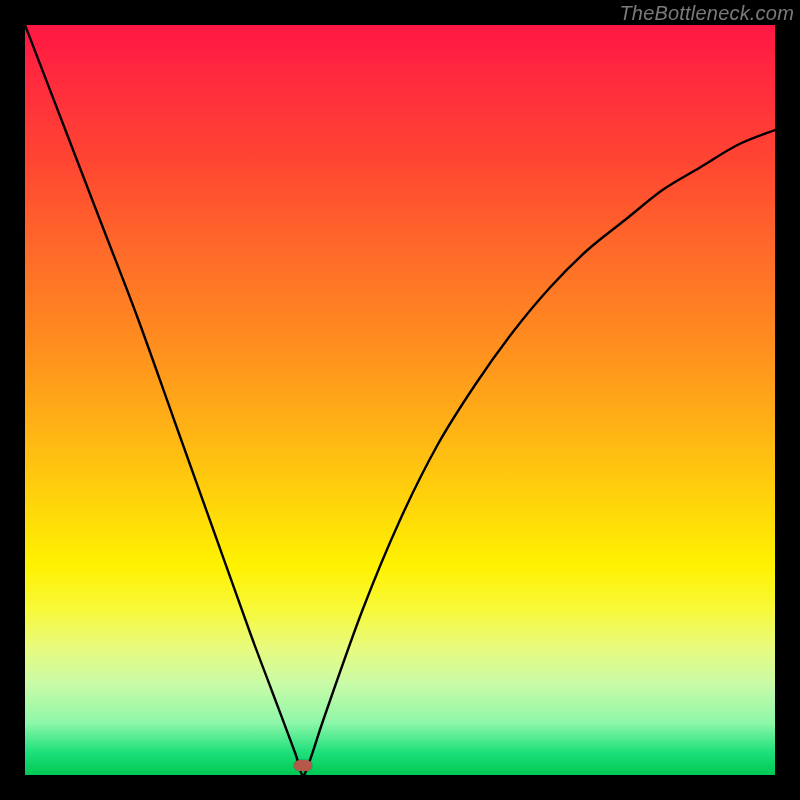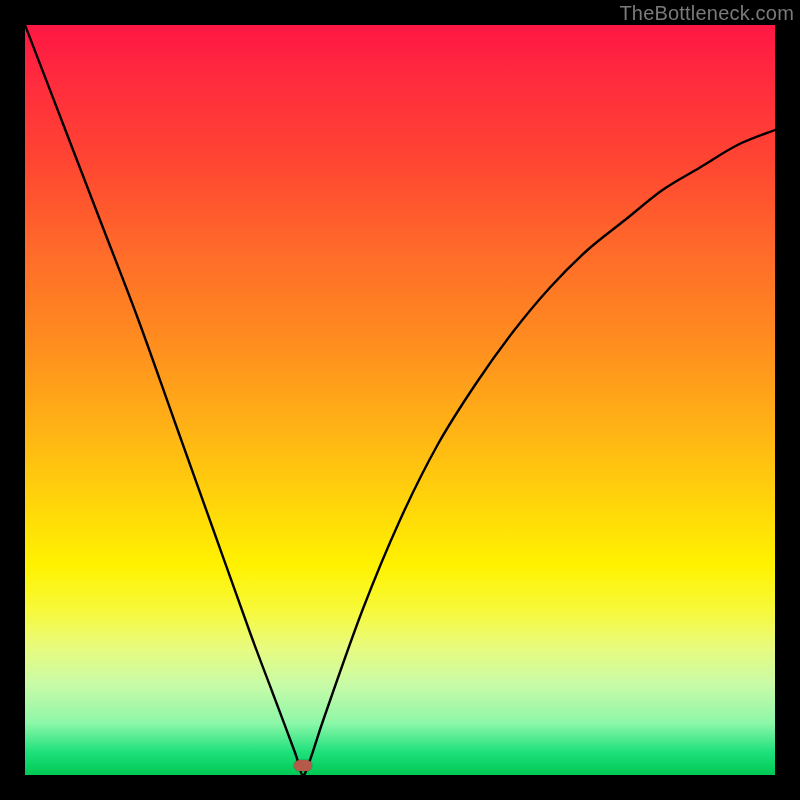--- a/index.html
+++ b/index.html
@@ -4,20 +4,21 @@
 <style>
   * { margin: 0; padding: 0; box-sizing: border-box; }
   html, body { width: 800px; height: 800px; overflow: hidden; }
   body { background: #000; font-family: Arial, sans-serif; position: relative; }
 
   .frame {
     position: absolute;
     top: 0; left: 0;
     width: 800px; height: 800px;
     background: #000;
+    font-style: italic;
   }
 
   .plot-area {
     position: absolute;
     top: 25px;
     left: 25px;
     width: 750px;
     height: 750px;
     overflow: hidden;
   }

